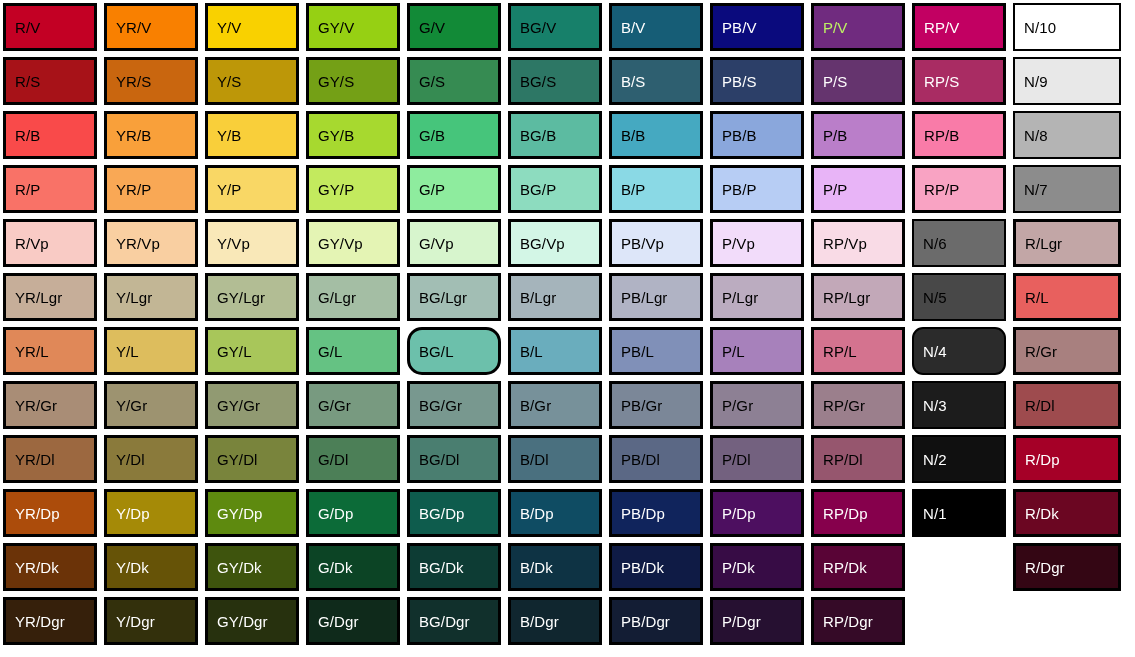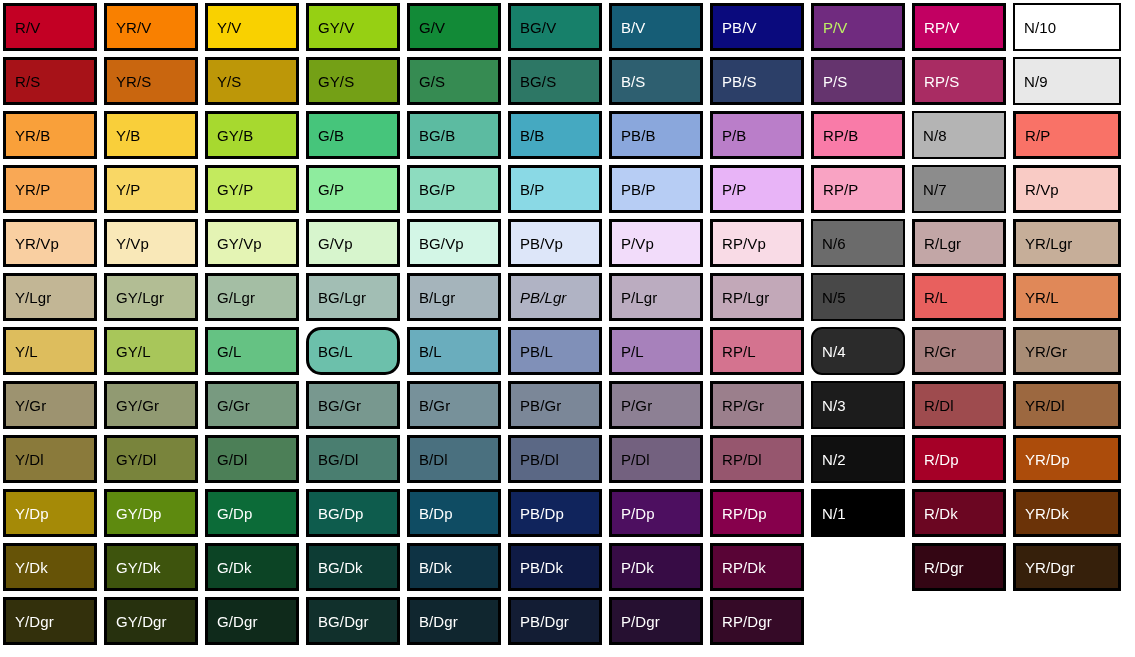--- a/index.html
+++ b/index.html
@@ -115,20 +115,23 @@
     <div class="cellwrap">
       <div class="swatch" style="background-color: rgb(101, 52, 110); color: rgb(255, 255, 255);">P/S</div>
     </div>
     <div class="cellwrap">
       <div class="swatch" style="background-color: rgb(169, 44, 99); color: rgb(255, 255, 255);">RP/S</div>
     </div>
     <div class="cellwrap">
       <div class="swatch neutral" style="background-color: rgb(232, 232, 232); color: rgb(0, 0, 0);">N/9</div>
     </div>
     <div class="cellwrap">
+      <div class="swatch" style="background-color: rgb(249, 74, 74); color: rgb(0, 0, 0);">R/B</div>
+    </div>
+    <div class="cellwrap">
       <div class="swatch" style="background-color: rgb(249, 160, 58); color: rgb(0, 0, 0);">YR/B</div>
     </div>
     <div class="cellwrap">
       <div class="swatch" style="background-color: rgb(249, 207, 58); color: rgb(0, 0, 0);">Y/B</div>
     </div>
     <div class="cellwrap">
       <div class="swatch" style="background-color: rgb(167, 217, 47); color: rgb(0, 0, 0);">GY/B</div>
     </div>
     <div class="cellwrap">
       <div class="swatch" style="background-color: rgb(70, 197, 123); color: rgb(0, 0, 0);">G/B</div>
@@ -229,21 +232,21 @@
     <div class="cellwrap">
       <div class="swatch" style="background-color: rgb(164, 190, 164); color: rgb(0, 0, 0);">G/Lgr</div>
     </div>
     <div class="cellwrap">
       <div class="swatch" style="background-color: rgb(162, 190, 180); color: rgb(0, 0, 0);">BG/Lgr</div>
     </div>
     <div class="cellwrap">
       <div class="swatch" style="background-color: rgb(165, 180, 187); color: rgb(0, 0, 0);">B/Lgr</div>
     </div>
     <div class="cellwrap">
-      <div class="swatch" style="background-color: rgb(176, 179, 196); color: rgb(0, 0, 0); font-style: italic;">PB/Lgr</div>
+      <div class="swatch" style="background-color: rgb(176, 179, 196); color: rgb(0, 0, 0);">PB/Lgr</div>
     </div>
     <div class="cellwrap">
       <div class="swatch" style="background-color: rgb(187, 172, 192); color: rgb(0, 0, 0);">P/Lgr</div>
     </div>
     <div class="cellwrap">
       <div class="swatch" style="background-color: rgb(194, 168, 184); color: rgb(0, 0, 0);">RP/Lgr</div>
     </div>
     <div class="cellwrap">
       <div class="swatch neutral" style="background-color: rgb(72, 72, 72); color: rgb(0, 0, 0);">N/5</div>
     </div>

